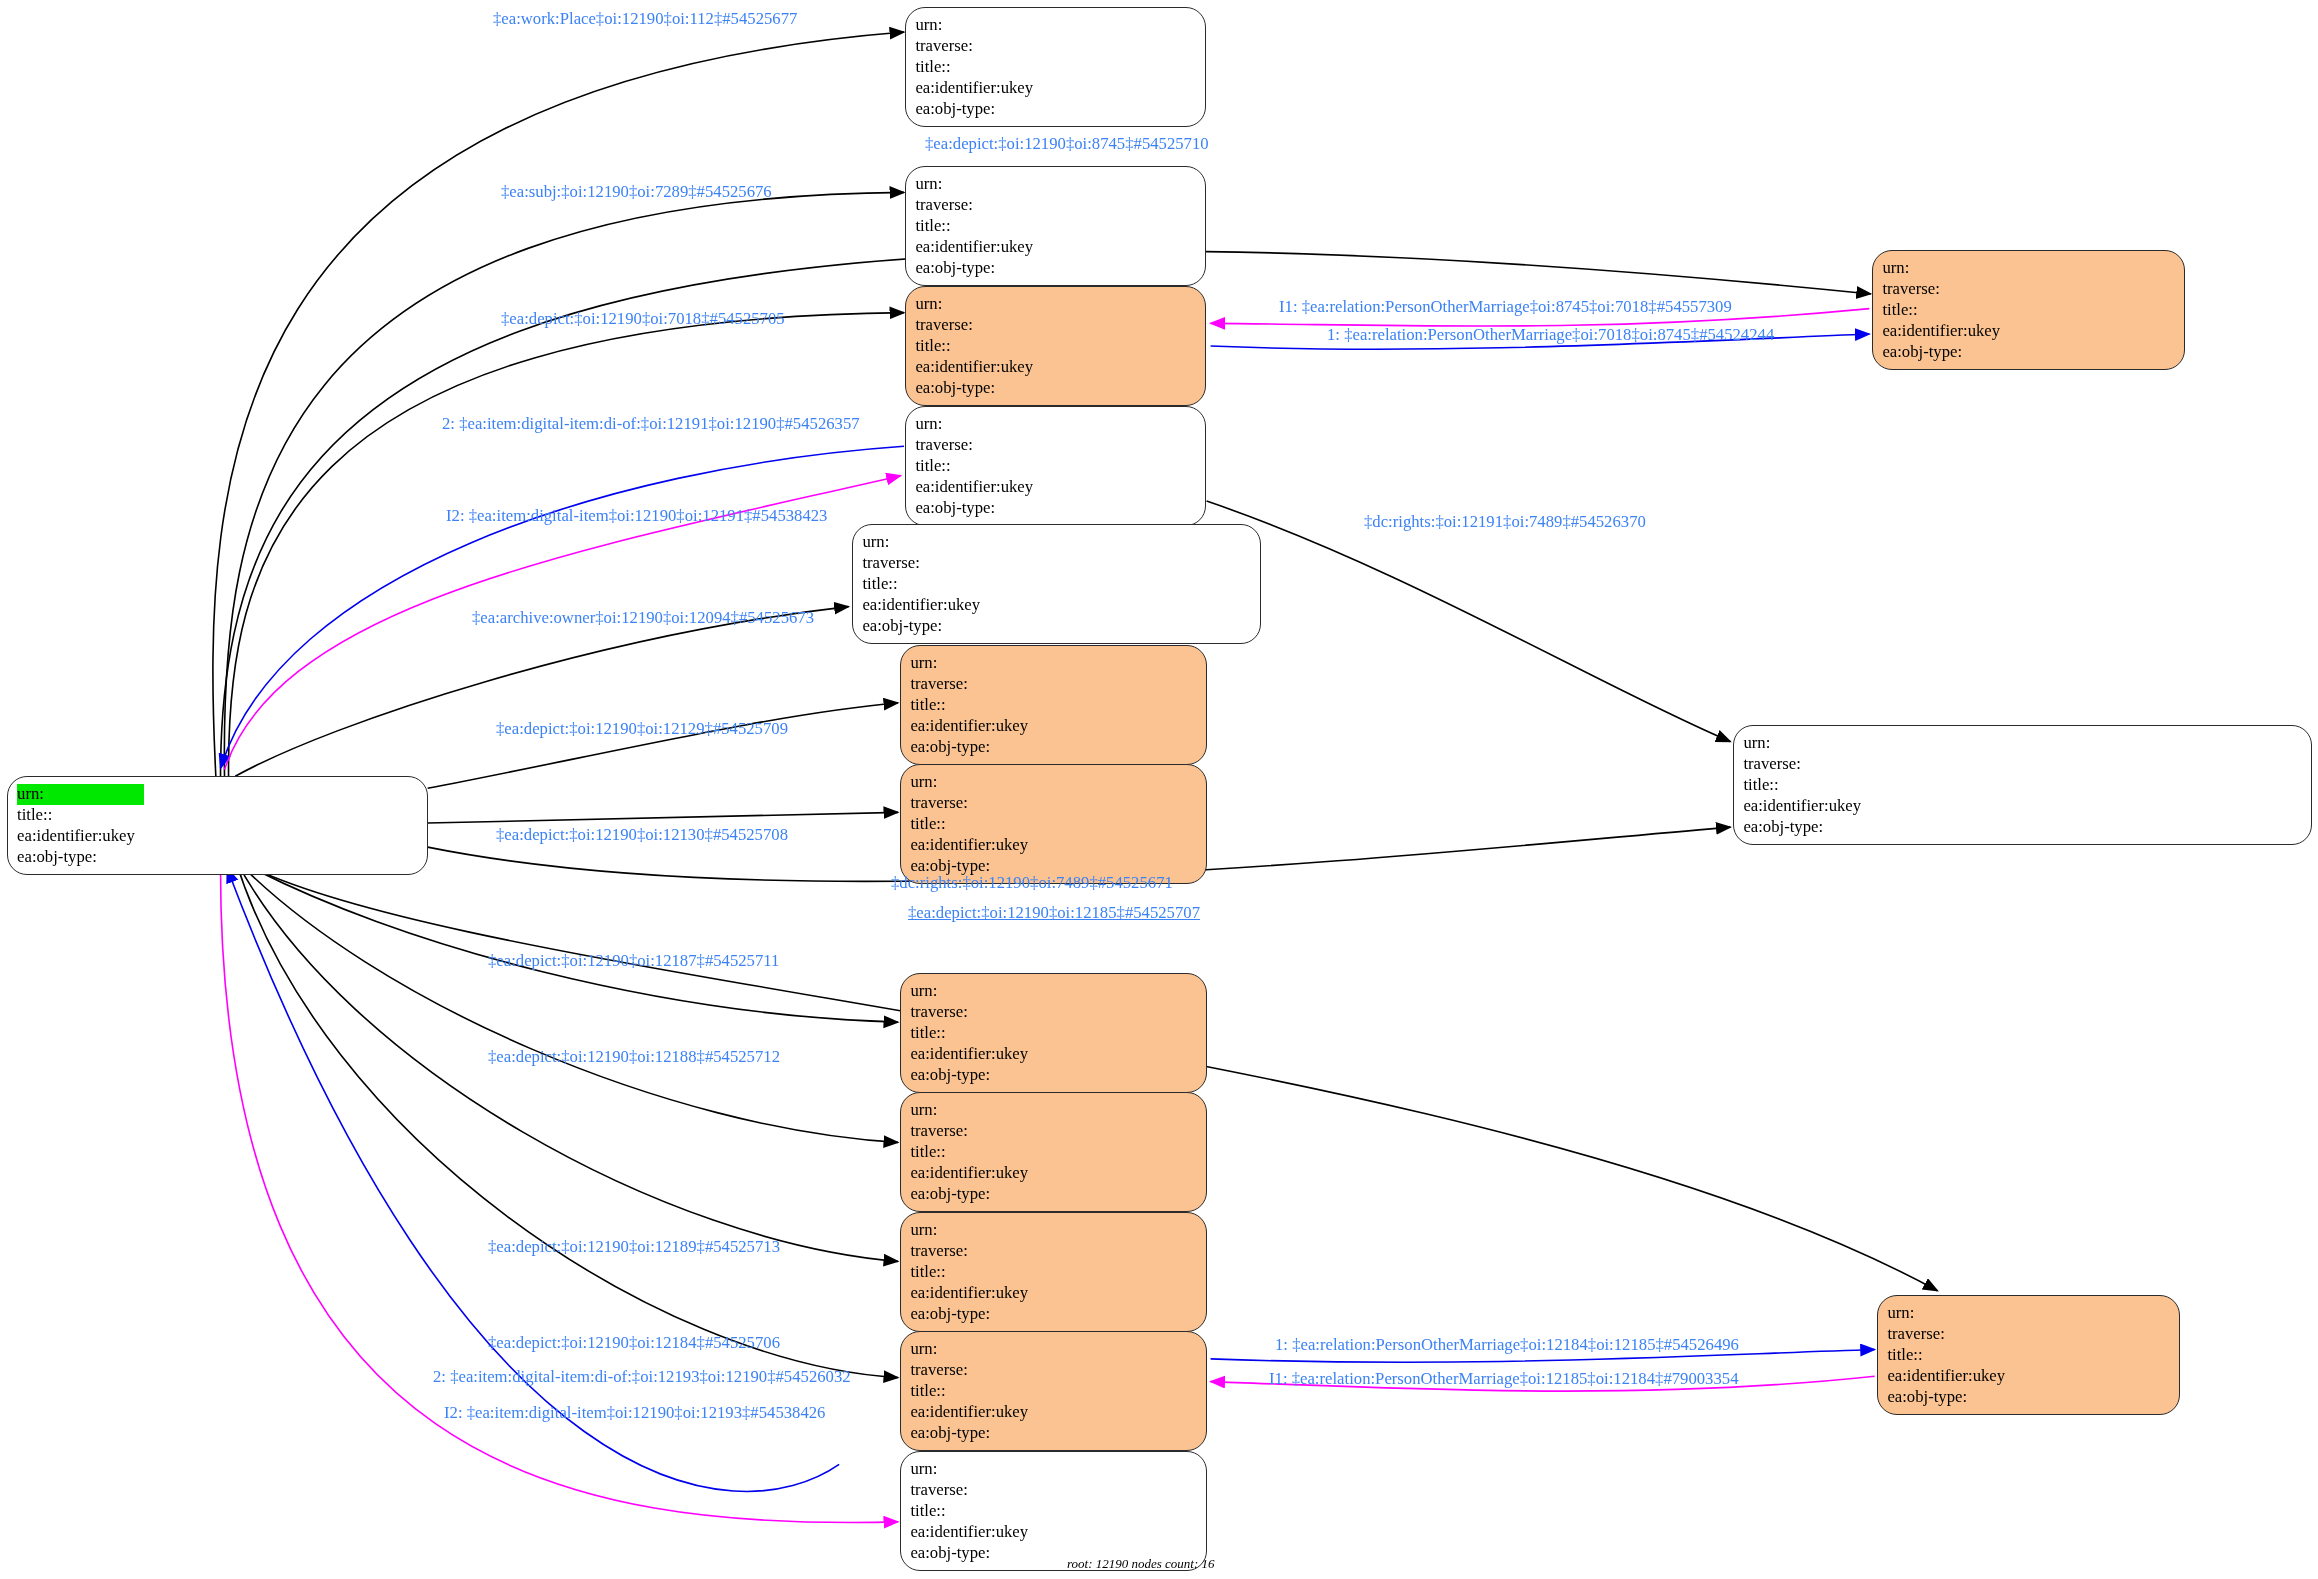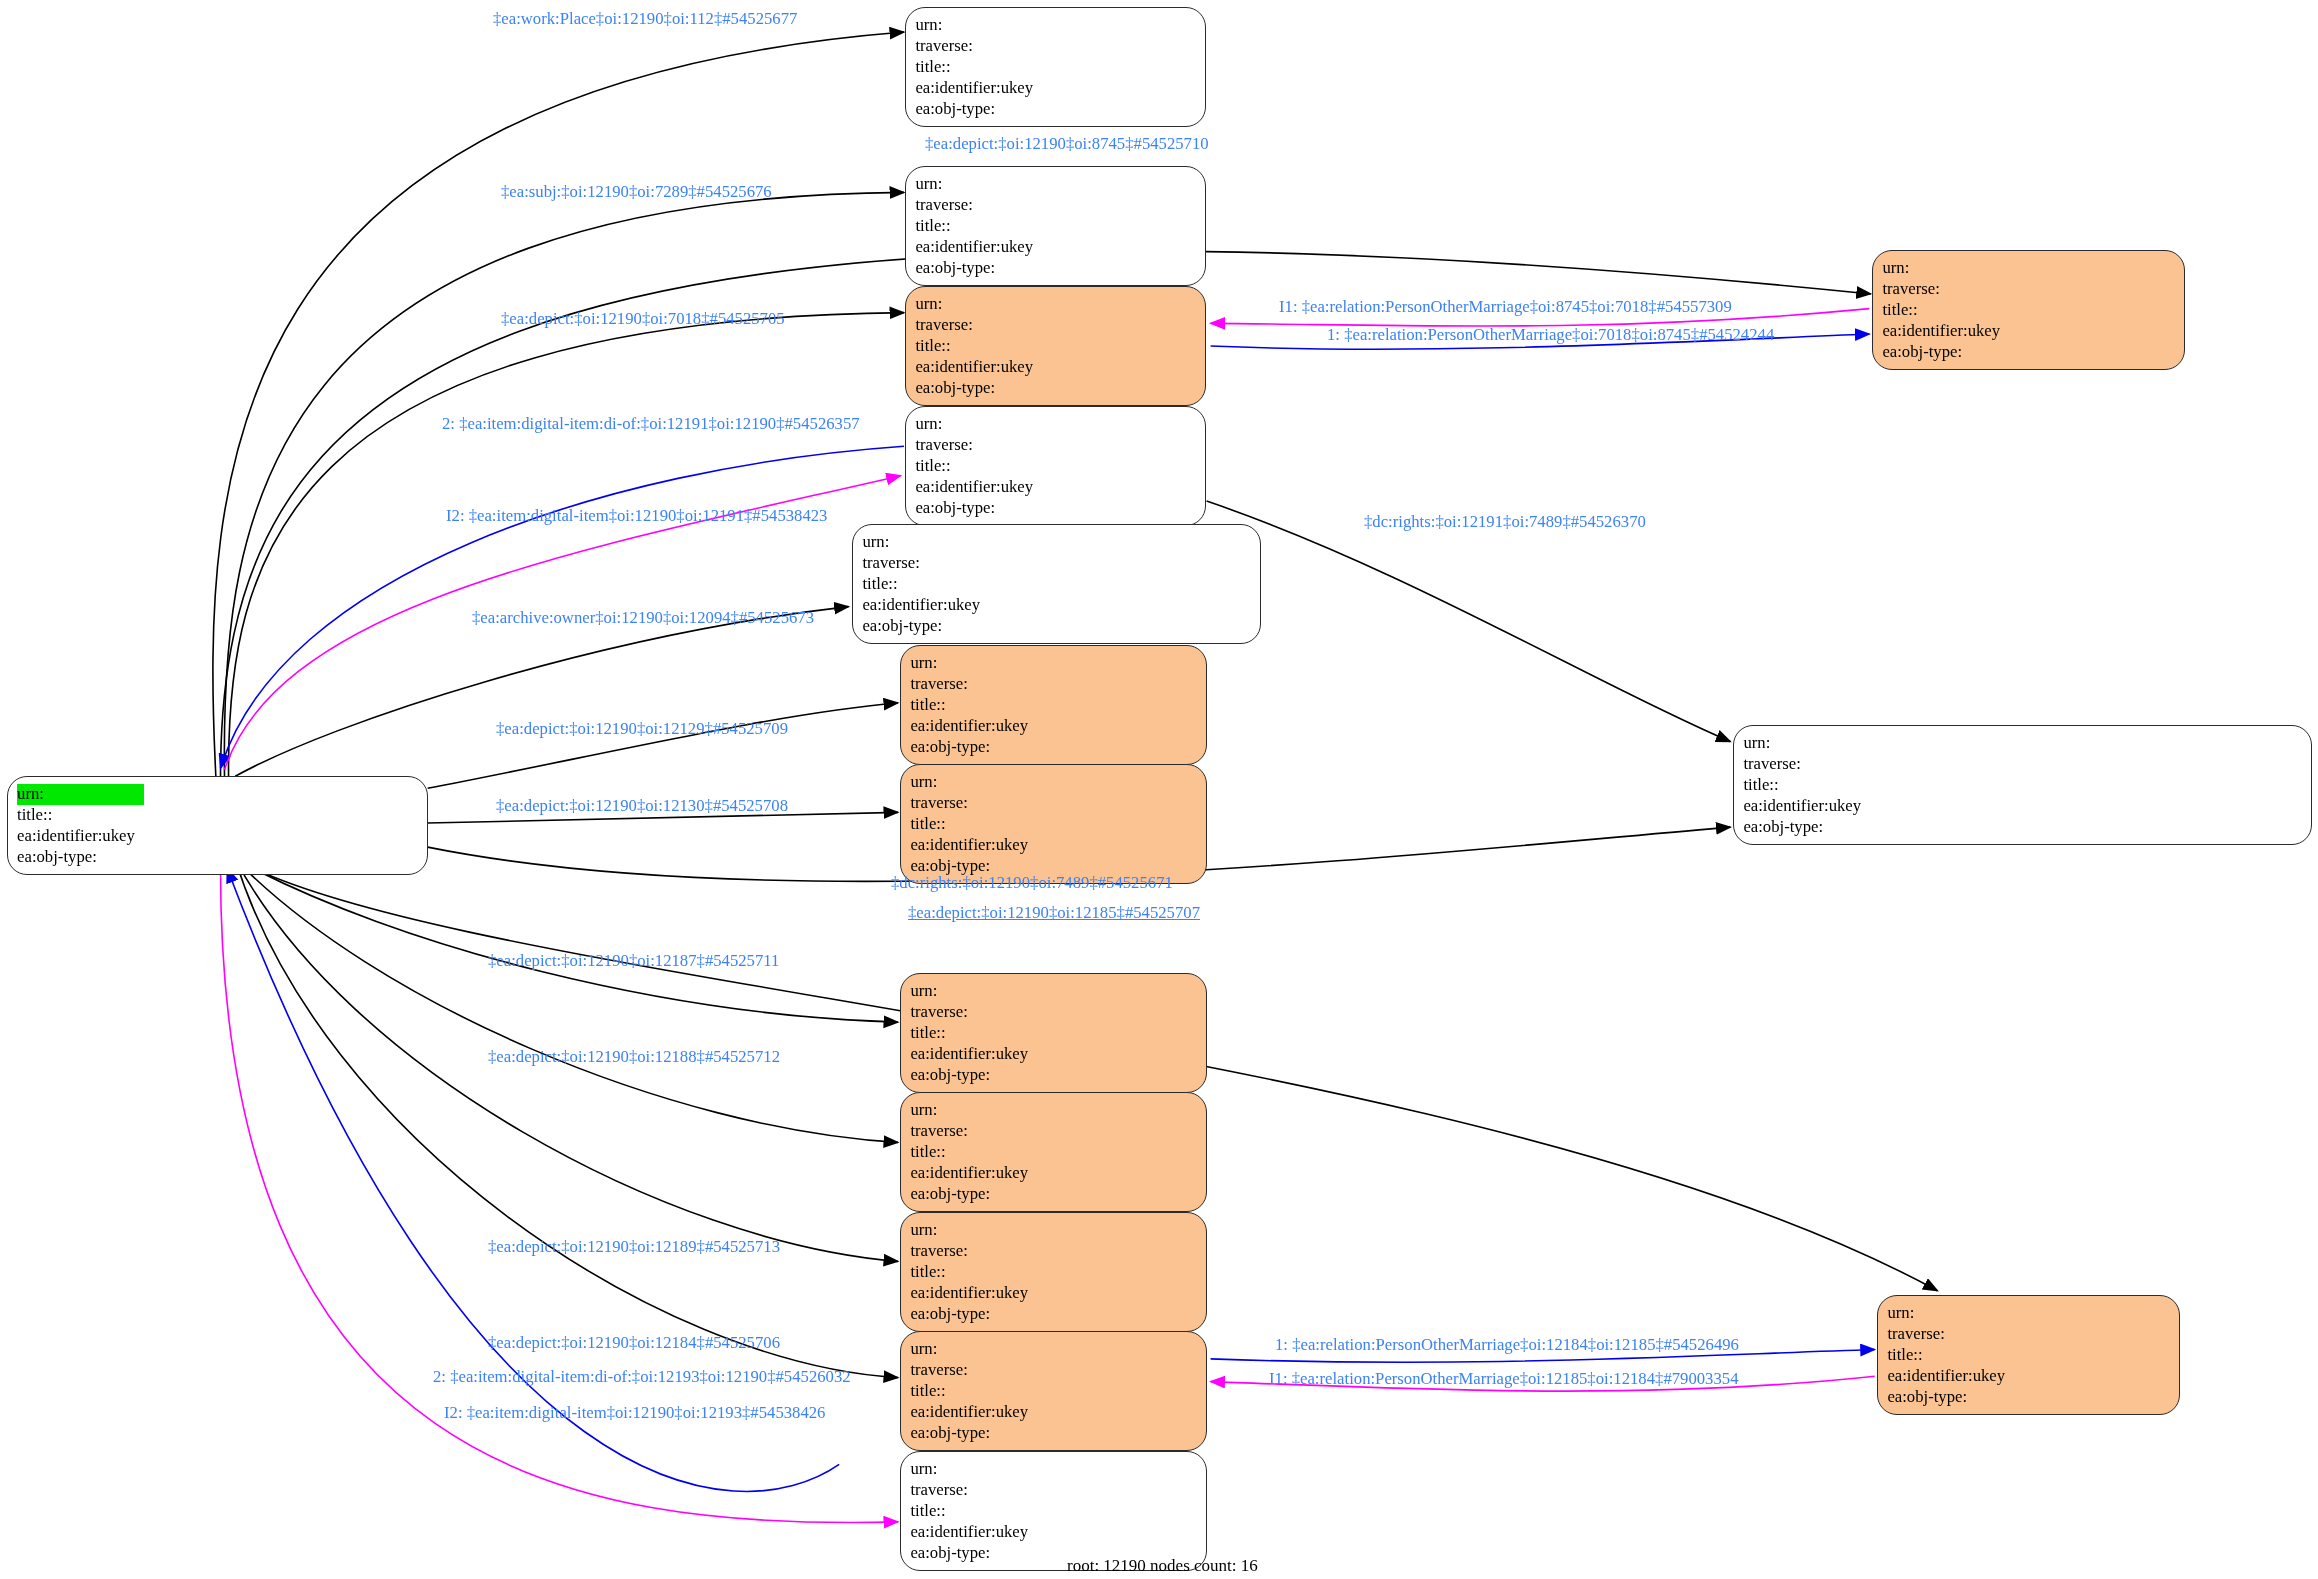--- a/index.html
+++ b/index.html
@@ -8,21 +8,21 @@
   svg.edges{position:absolute;left:0;top:0;width:2319px;height:1580px;pointer-events:none;}
   .node{position:absolute;box-sizing:border-box;border:1.7px solid #2b2b2b;border-radius:20px;background:#ffffff;padding:6.7px 9.4px;}
   .node.person{background:#fac391;}
   .node table{border-collapse:collapse;}
   .node td{font-size:16.7px;line-height:1.17;color:#000;white-space:nowrap;padding:0.7px 0;vertical-align:top;}
   .node td.k{padding-right:9.4px;}
   .node td.v{}
   .urn-key,.urn-val{background:#00e800;}
   .trav .ord{padding-left:24px;}
   .edge-label{position:absolute;font-size:16.7px;color:#3b82f6;white-space:nowrap;}
-  .footer{position:absolute;font-size:17px;color:#000;white-space:nowrap;}
+  .footer{position:absolute;font-size:13px;color:#000;white-space:nowrap;font-style:italic;}
 </style>
 </head>
 <body>
 
 <div id="canvas">
   <svg class="edges" viewBox="0 0 3471 2365">
     <defs>
       <marker id="ah-black" markerWidth="11" markerHeight="11" refX="9" refY="4" orient="auto" markerUnits="strokeWidth">
         <path d="M0,0 L10,4 L0,8 z" fill="#000000"></path>
       </marker>
@@ -475,21 +475,21 @@
     </div>
   <div id="label-layer">
       <div class="edge-label" style="left: 493px; top: 9.4px;">‡ea:work:Place‡oi:12190‡oi:112‡#54525677</div>
       <div class="edge-label" style="left: 925px; top: 134px;">‡ea:depict:‡oi:12190‡oi:8745‡#54525710</div>
       <div class="edge-label" style="left: 501px; top: 182px;">‡ea:subj:‡oi:12190‡oi:7289‡#54525676</div>
       <div class="edge-label" style="left: 501px; top: 309px;">‡ea:depict:‡oi:12190‡oi:7018‡#54525705</div>
       <div class="edge-label" style="left: 442px; top: 414px;">2: ‡ea:item:digital-item:di-of:‡oi:12191‡oi:12190‡#54526357</div>
       <div class="edge-label" style="left: 446px; top: 506px;">I2: ‡ea:item:digital-item‡oi:12190‡oi:12191‡#54538423</div>
       <div class="edge-label" style="left: 472px; top: 608px;">‡ea:archive:owner‡oi:12190‡oi:12094‡#54525673</div>
       <div class="edge-label" style="left: 496px; top: 719px;">‡ea:depict:‡oi:12190‡oi:12129‡#54525709</div>
-      <div class="edge-label" style="left: 496px; top: 796px; text-align: center;">‡ea:depict:‡oi:12190‡oi:12130‡#54525708</div>
+      <div class="edge-label" style="left: 496px; top: 825px; text-align: center;">‡ea:depict:‡oi:12190‡oi:12130‡#54525708</div>
       <div class="edge-label" style="left: 1364px; top: 512px;">‡dc:rights:‡oi:12191‡oi:7489‡#54526370</div>
       <div class="edge-label" style="left: 891px; top: 873px;">‡dc:rights:‡oi:12190‡oi:7489‡#54525671</div>
       <div class="edge-label" style="left: 908px; top: 903px; text-decoration: underline;">‡ea:depict:‡oi:12190‡oi:12185‡#54525707</div>
       <div class="edge-label" style="left: 488px; top: 951px;">‡ea:depict:‡oi:12190‡oi:12187‡#54525711</div>
       <div class="edge-label" style="left: 488px; top: 1047px;">‡ea:depict:‡oi:12190‡oi:12188‡#54525712</div>
       <div class="edge-label" style="left: 488px; top: 1237px;">‡ea:depict:‡oi:12190‡oi:12189‡#54525713</div>
       <div class="edge-label" style="left: 488px; top: 1333px;">‡ea:depict:‡oi:12190‡oi:12184‡#54525706</div>
       <div class="edge-label" style="left: 433px; top: 1367px;">2: ‡ea:item:digital-item:di-of:‡oi:12193‡oi:12190‡#54526032</div>
       <div class="edge-label" style="left: 444px; top: 1403px;">I2: ‡ea:item:digital-item‡oi:12190‡oi:12193‡#54538426</div>
       <div class="edge-label" style="left: 1279px; top: 297px;">I1: ‡ea:relation:PersonOtherMarriage‡oi:8745‡oi:7018‡#54557309</div>

